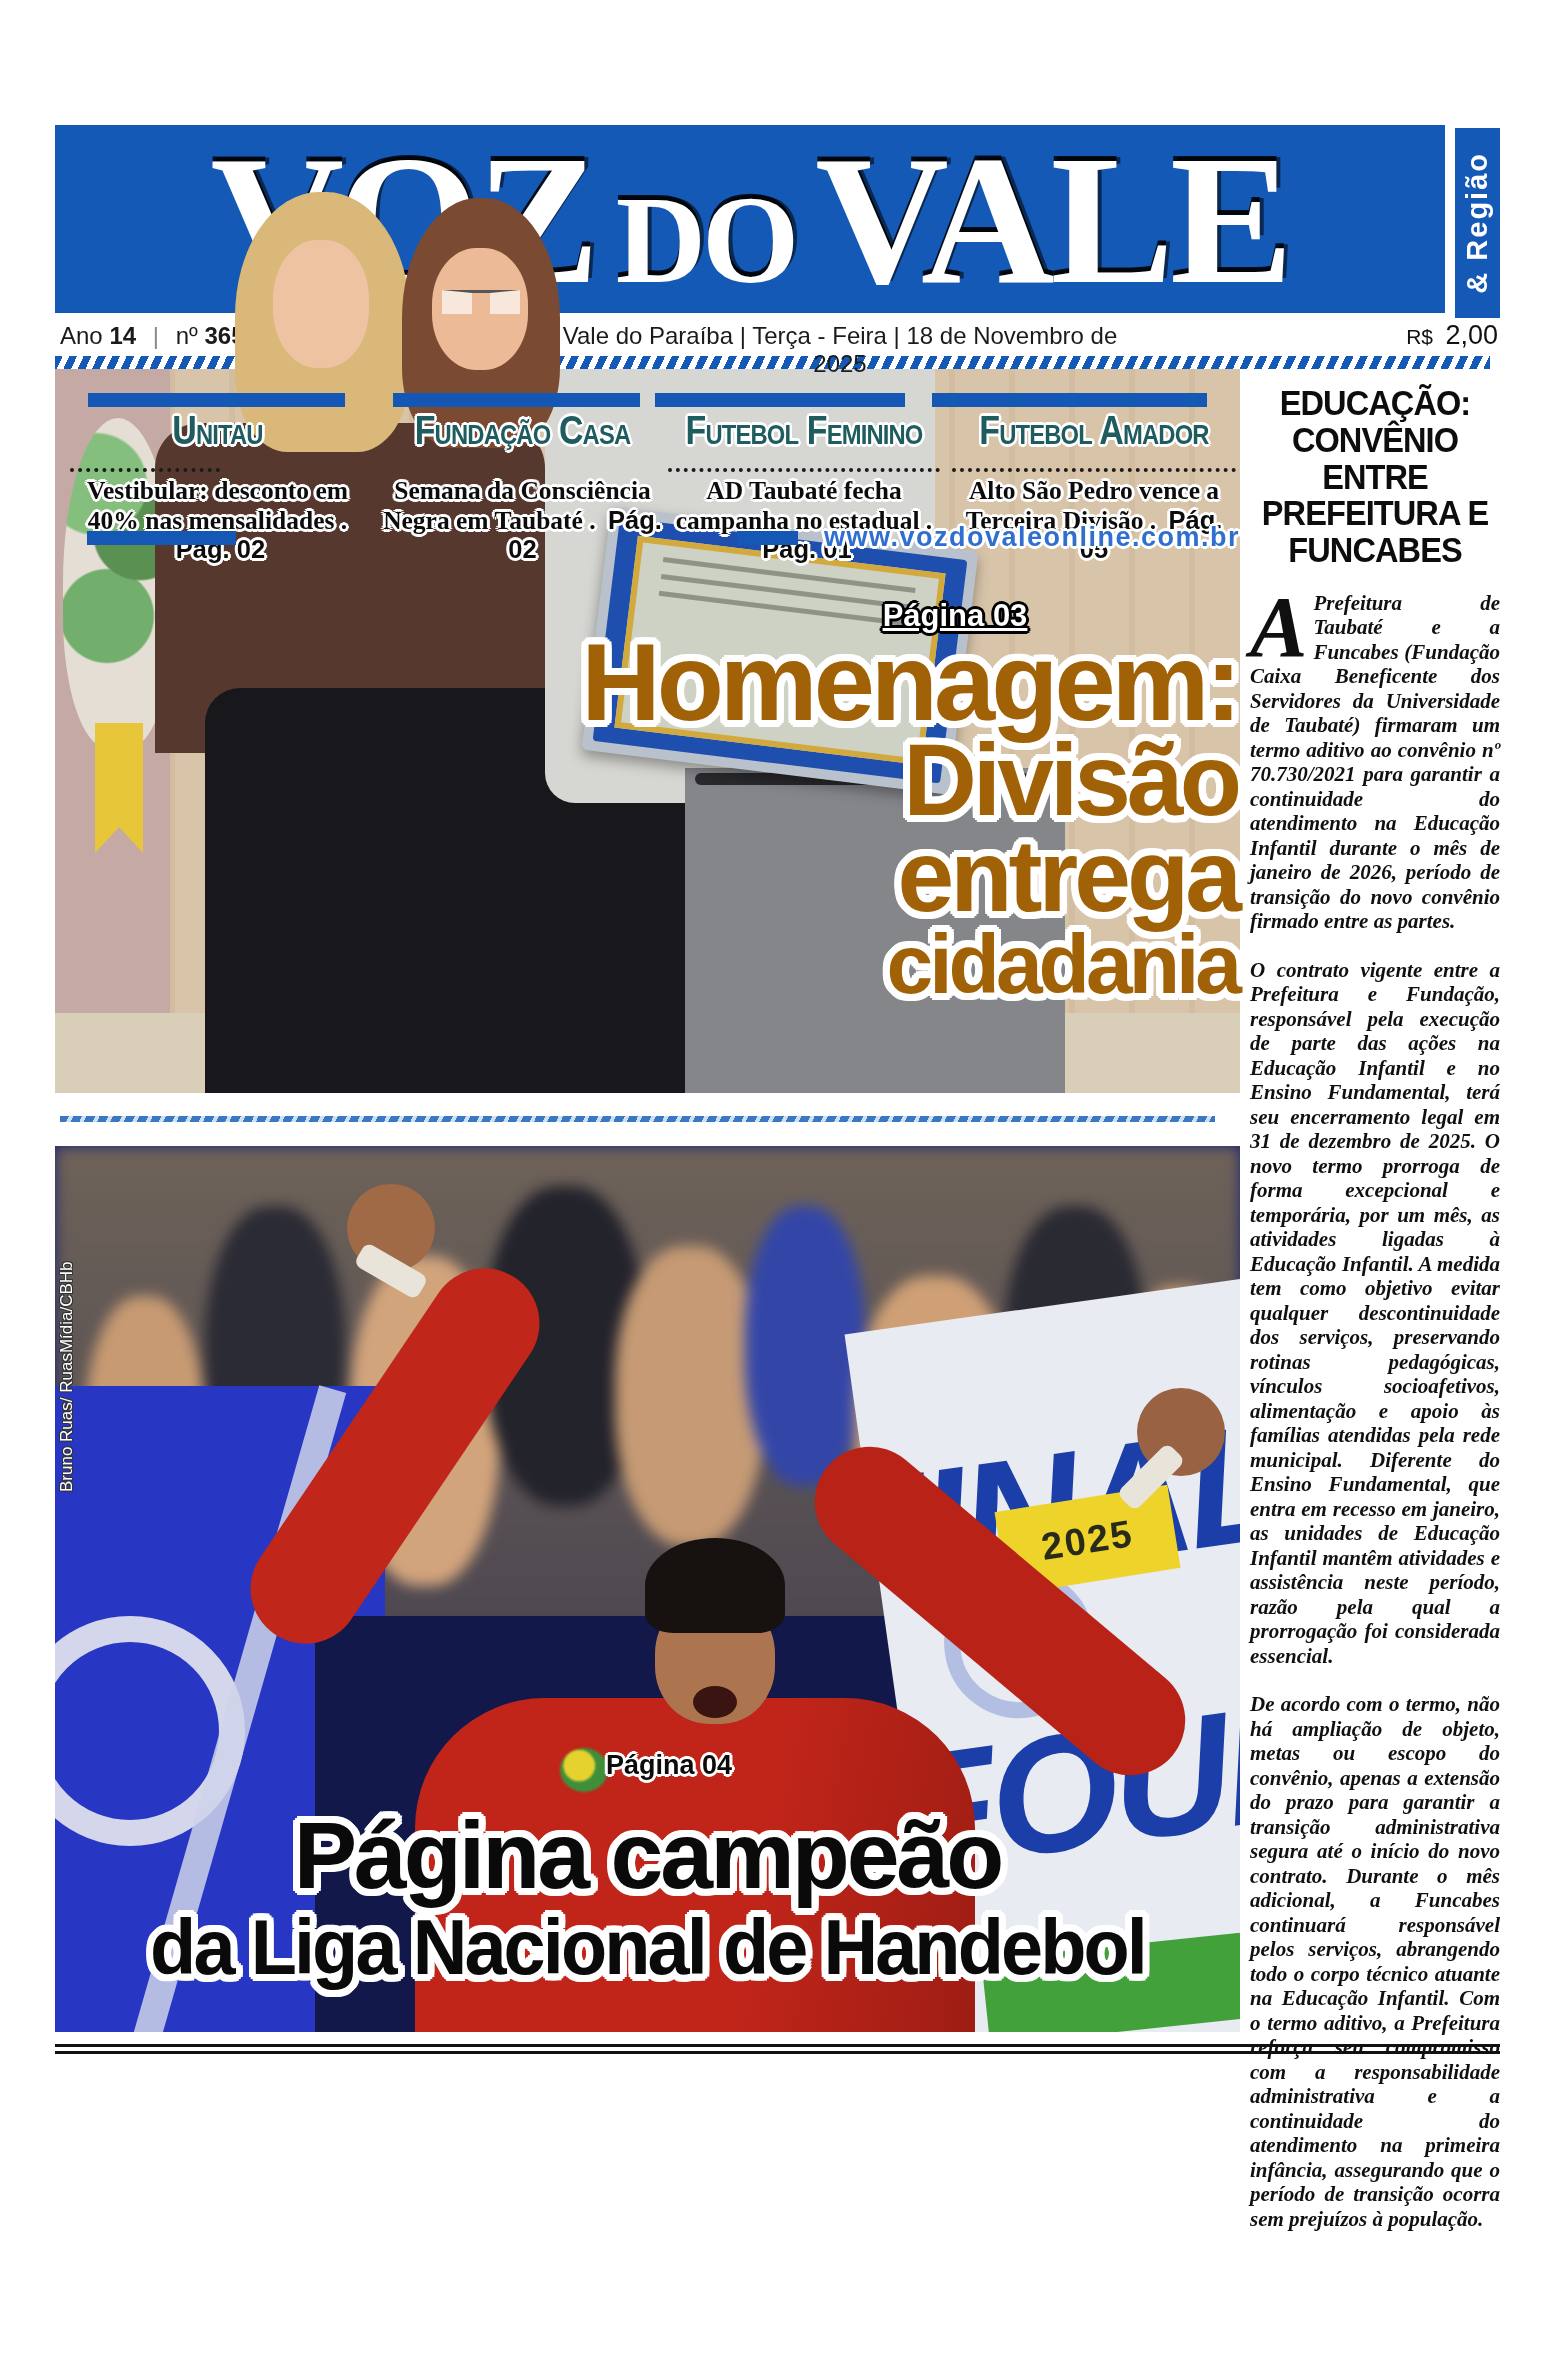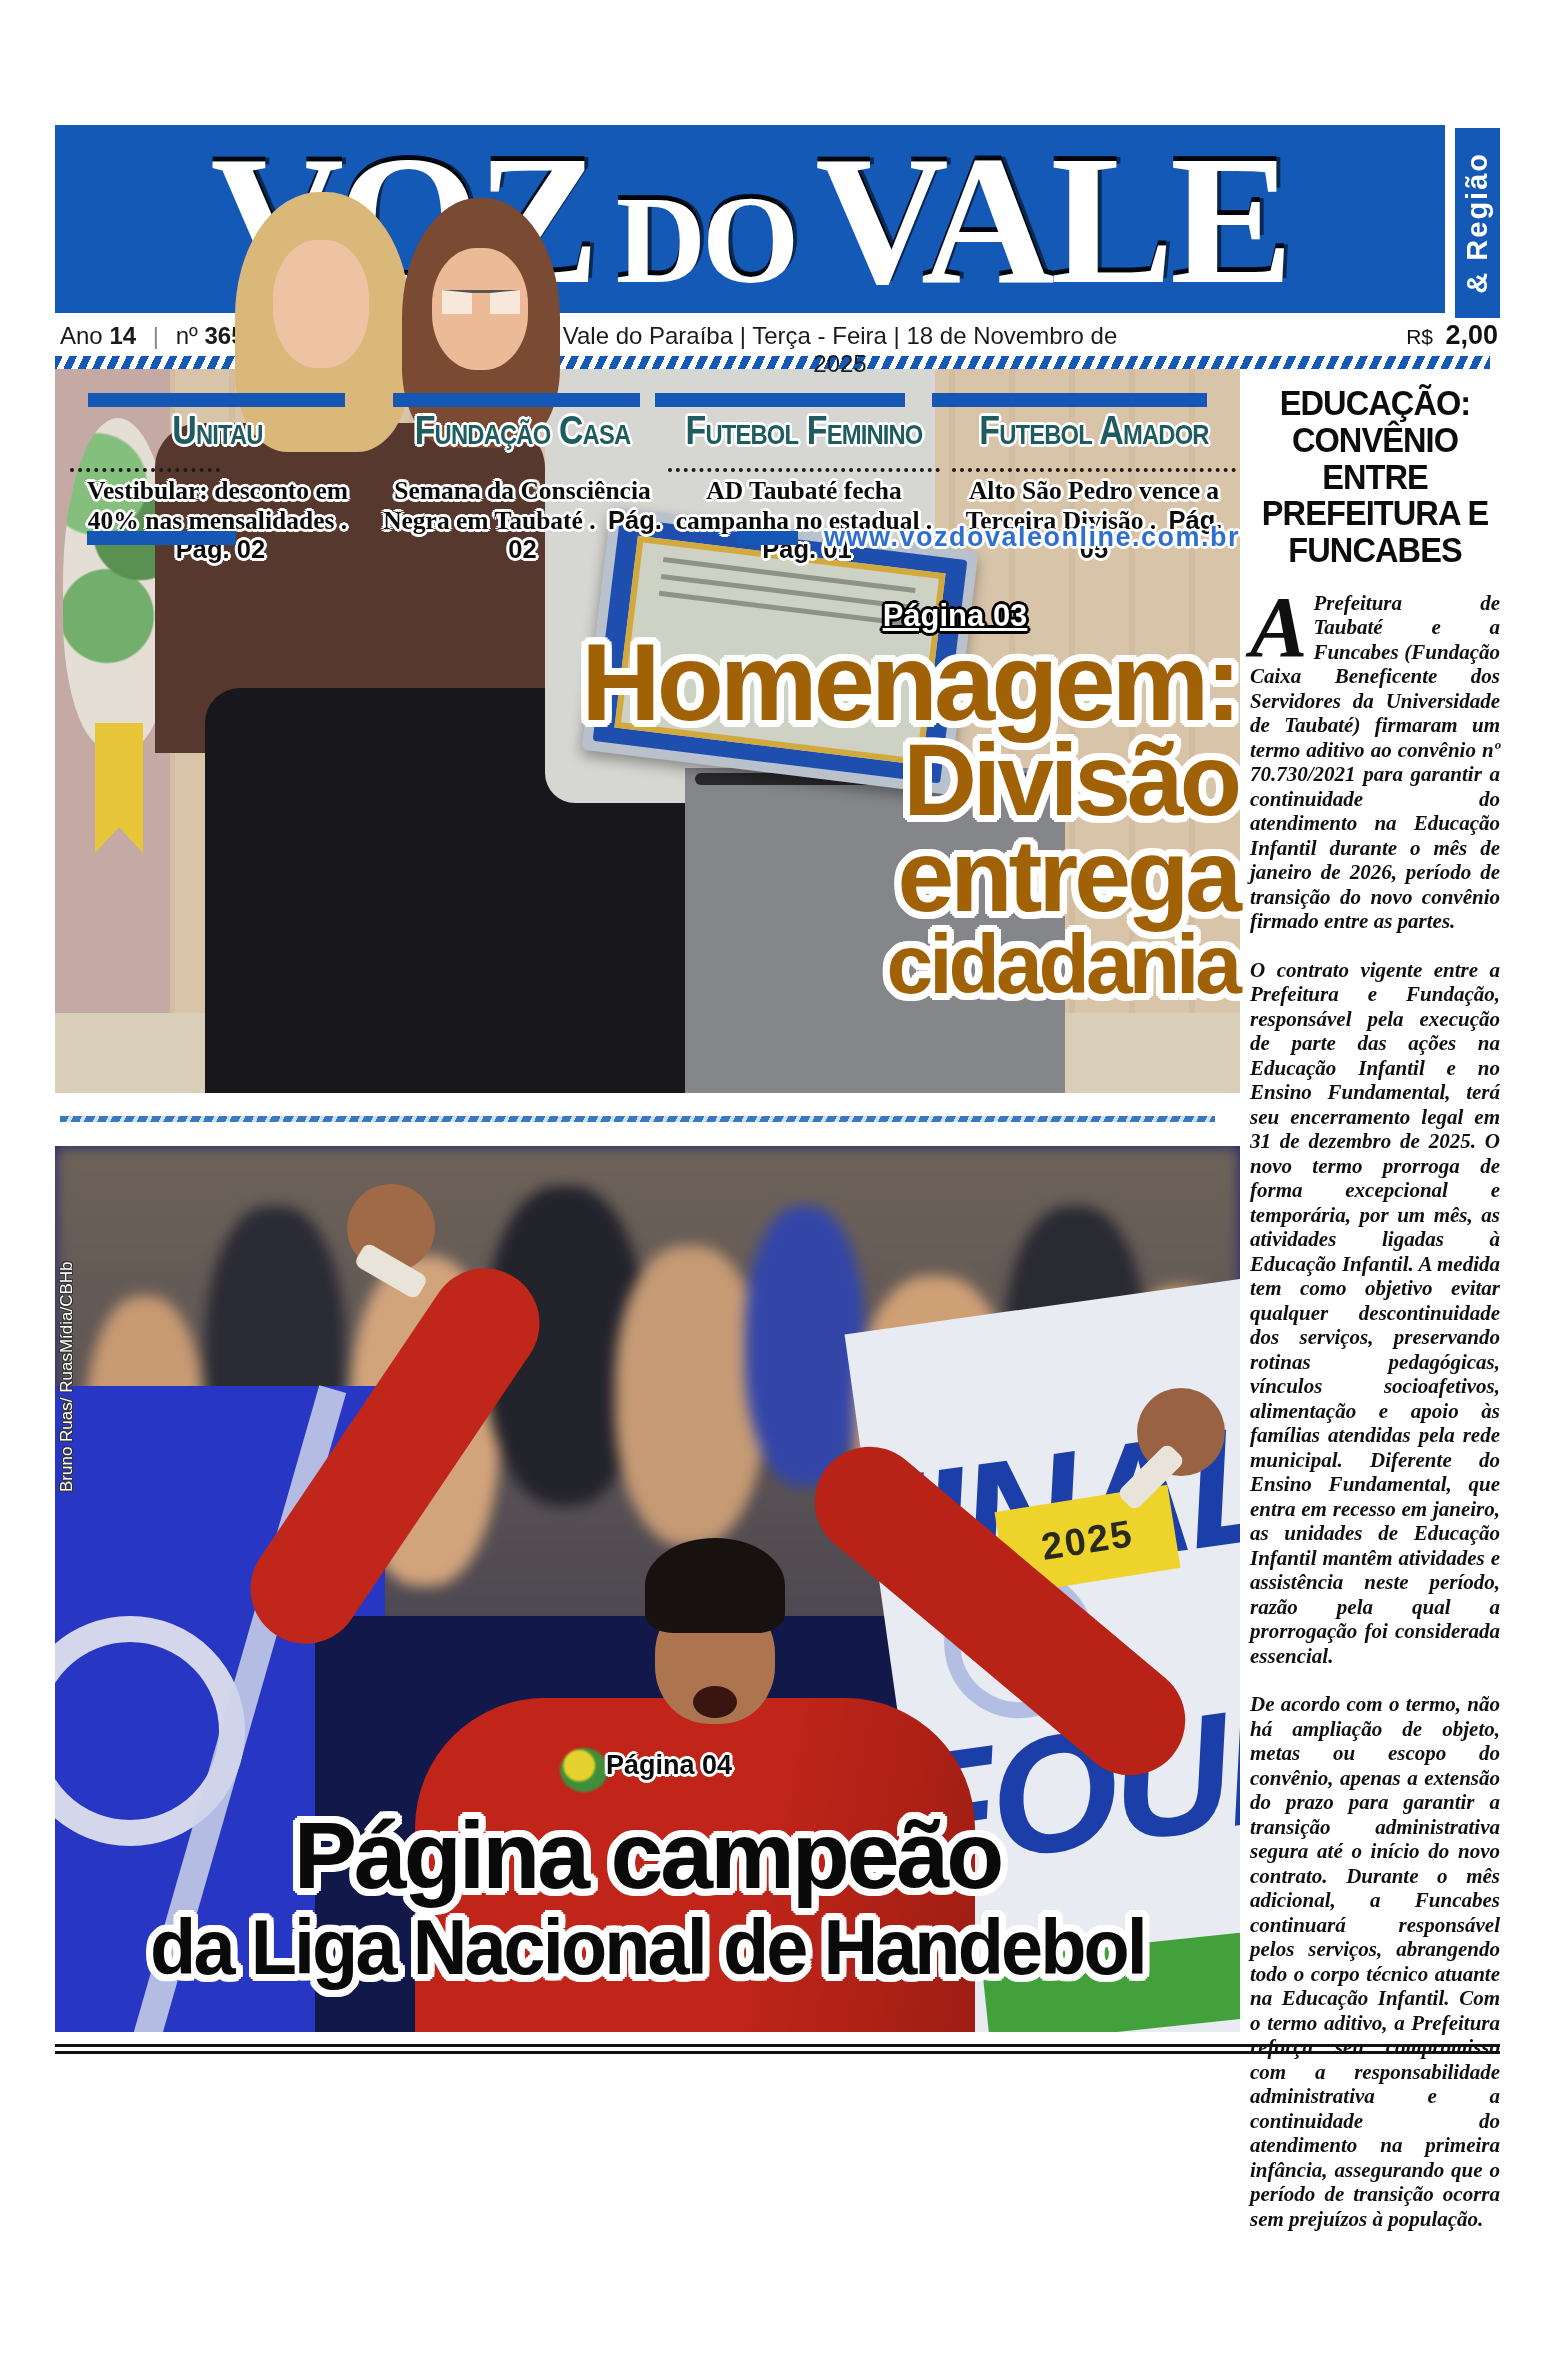--- a/index.html
+++ b/index.html
@@ -34,21 +34,21 @@
                  font-size:29px; letter-spacing:2px; }
 
   
   .edition { position:absolute; left:60px; top:322px; font-size:24px; color:#1b1b1b; z-index:3; }
   .edition b { font-weight:bold; }
   .edition .sep { color:#888; padding:0 10px; }
   .dateline { position:absolute; left:560px; top:322px; width:560px; text-align:center;
               font-size:24px; color:#1b1b1b; z-index:3; }
   .price { position:absolute; left:1380px; top:320px; width:118px; text-align:right; z-index:3; color:#111; }
   .price .cur { font-size:21px; }
-  .price .val { font-size:27px; font-weight:bold; margin-left:8px; }
+  .price .val { font-size:27px; font-weight:normal; margin-left:8px; }
   .hatch { position:absolute; left:55px; top:356px; width:1435px; height:13px; z-index:2;
            background:repeating-linear-gradient(115deg, #1559b7 0 7px, #ffffff 7px 13px); }
 
   
   .photo-top { position:absolute; left:55px; top:368px; width:1185px; height:725px; overflow:hidden; z-index:1;
                background:repeating-linear-gradient(90deg, #d8c4a9 0 54px, #d2bda0 54px 60px),
                           linear-gradient(#d8c4a9,#cdb795); }
   .pt-wall { position:absolute; left:0; top:0; width:115px; height:725px; background:#c4a9a4; }
   .pt-floor { position:absolute; left:0; top:645px; width:1185px; height:80px; background:#d9cfb8; }
   .pt-trophy-leaf { position:absolute; left:8px; top:50px; width:110px; height:330px; border-radius:50% 50% 40% 40%;

